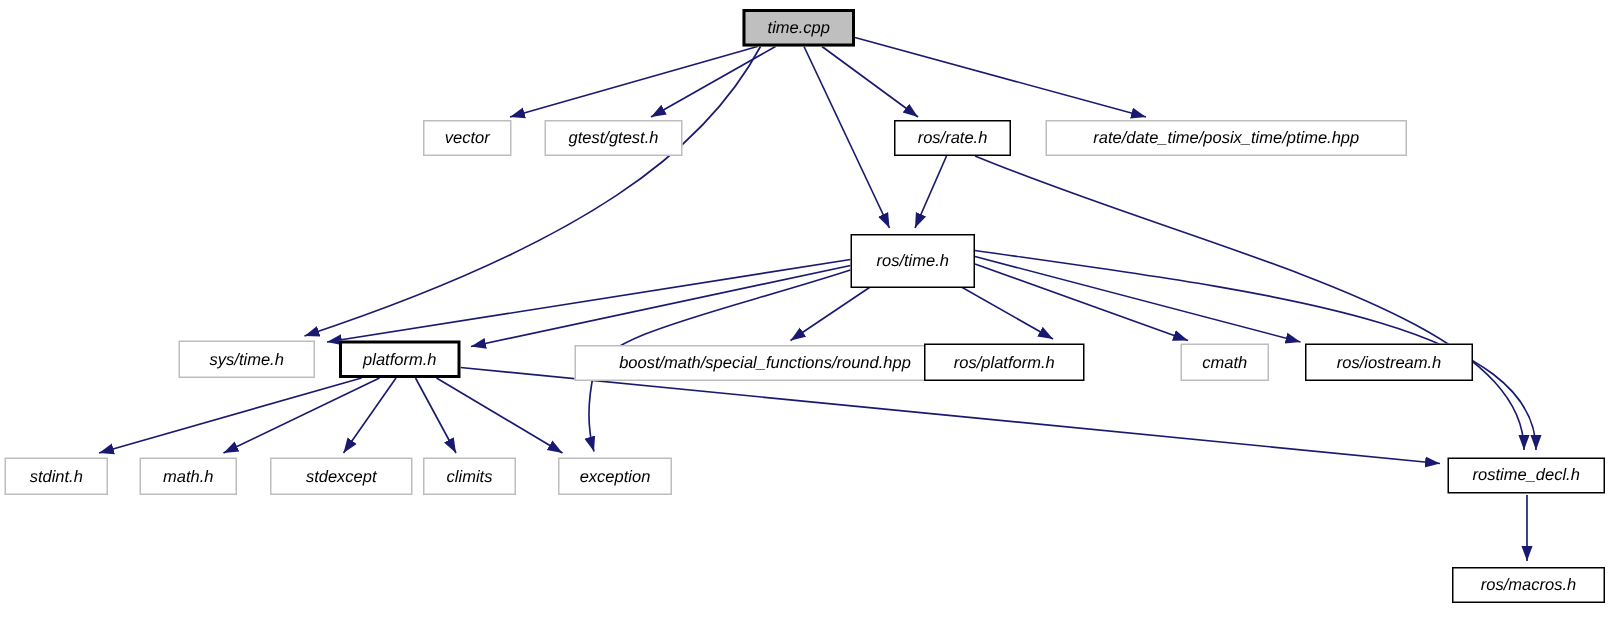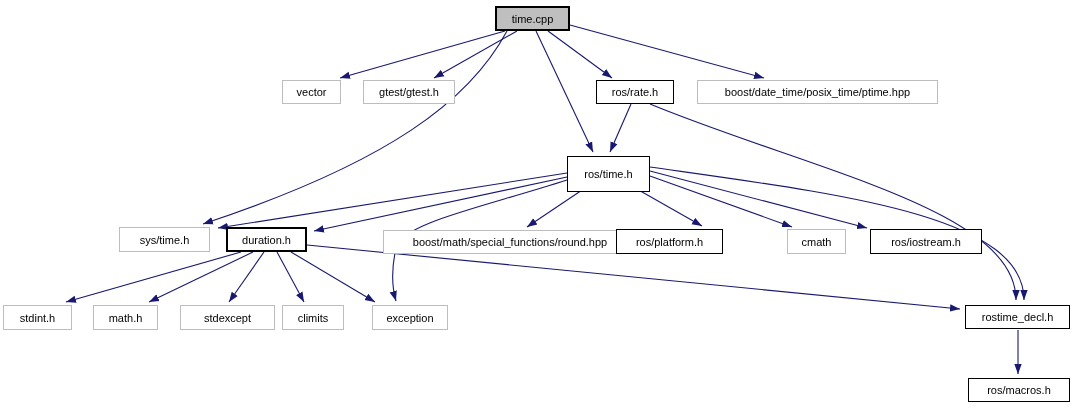--- a/index.html
+++ b/index.html
@@ -13,20 +13,21 @@
   #edge-layer{position:absolute;left:0;top:0;width:1077px;height:411px;}
   .node{
     position:absolute;
     display:flex;align-items:center;justify-content:center;
     box-sizing:border-box;
     background:#ffffff;
     border:1px solid #bdbdbd;
     font-size:11px;color:#000;
     white-space:nowrap;
     z-index:2;
+    font-style:italic;
   }
   .node.linked{border-color:#000000;}
   .node.bold{border-width:2px;border-color:#000000;}
   .node.root{background:#bfbfbf;border:2px solid #000000;font-weight:400;}
   .edge{stroke:#191970;stroke-width:1.1;fill:none;}
 </style>
 </head>
 <body>
 
 <div id="canvas">
@@ -72,33 +73,33 @@
 
   <div class="node" style="left:363px;top:80px;width:92px;height:24px">
     <span>gtest/gtest.h</span>
   </div>
 
   <div class="node linked" style="left:596px;top:80px;width:78px;height:24px">
     <span>ros/rate.h</span>
   </div>
 
   <div class="node" style="left:697px;top:80px;width:241px;height:24px">
-    <span>boost/date_time/posix_time/ptime.hpp</span>
+    <span>rate/date_time/posix_time/ptime.hpp</span>
   </div>
 
   <div class="node linked" style="left:567px;top:156px;width:83px;height:36px">
     <span>ros/time.h</span>
   </div>
 
   <div class="node" style="left:119px;top:227px;width:91px;height:25px">
     <span>sys/time.h</span>
   </div>
 
   <div class="node linked bold" style="left:226px;top:227px;width:81px;height:25px">
-    <span>duration.h</span>
+    <span>platform.h</span>
   </div>
 
   <div class="node" style="left:383px;top:230px;width:254px;height:24px">
     <span>boost/math/special_functions/round.hpp</span>
   </div>
 
   <div class="node linked" style="left:616px;top:229px;width:107px;height:25px">
     <span>ros/platform.h</span>
   </div>
 

